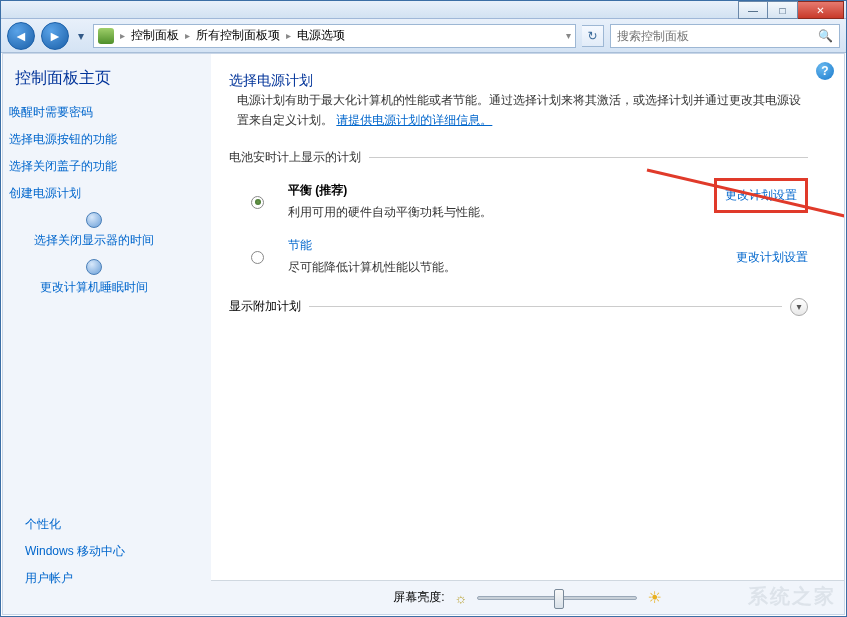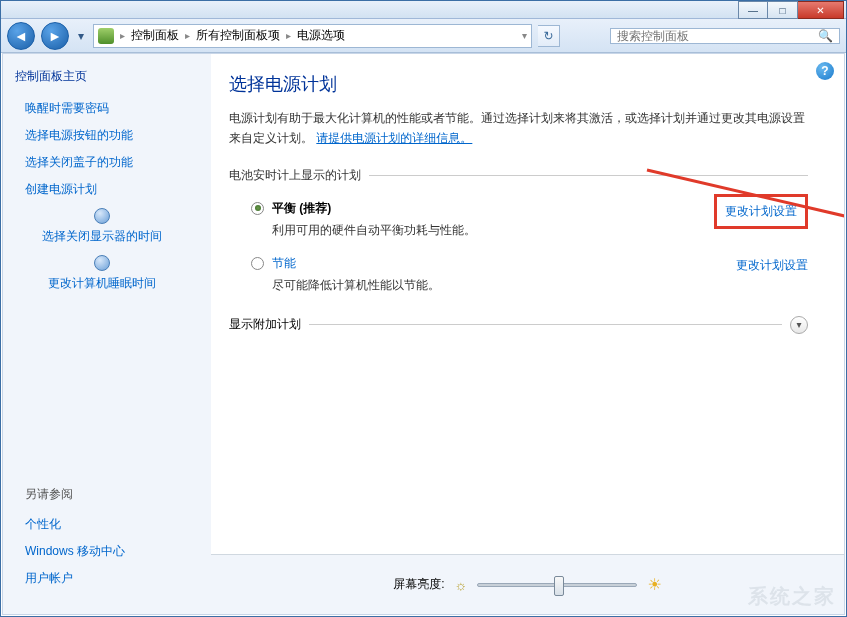--- a/index.html
+++ b/index.html
@@ -70,44 +70,44 @@
   border-radius: 3px;
 }
 .addr-sep { color: #888; font-size: 10px; }
 .addr-refresh {
   width: 22px; height: 22px; border: 1px solid #9db7d4; border-left: none;
   background: linear-gradient(#f5f9ff,#e2ecf8);
   display:flex;align-items:center;justify-content:center;
   color:#3a6a9a;font-size:12px;
 }
 .searchbar {
-  width: 230px; height: 16px;
+  width: 230px; height: 24px;
   background: #fff; border: 1px solid #9db7d4;
   display: flex; align-items: center; padding: 0 6px;
-  color: #888; gap:4px;margin-left:44px;
+  color: #888; gap:4px;
 }
 .searchbar input {
   border: none; outline: none; flex:1; font-size: 12px;
   color:#666; font-family: inherit;
 }
 .content {
   position: absolute; top: 52px; left: 1px; right: 1px; bottom: 1px;
   display: flex;
   border: 1px solid #c8d6e8;
   background: #fff;
 }
 .sidebar {
   width: 208px;
   background: #f1f5fb;
   padding: 14px 0 12px 0;
   display: flex; flex-direction: column;
 }
-.sidebar .group { padding: 0 14px 4px 22px; }
+.sidebar .group { padding: 0 14px 4px 6px; }
 .sidebar h3 {
-  font-size: 12px; font-weight: normal;
+  font-size: 16px; font-weight: normal;
   color: #003399; margin: 0 0 10px 12px;
 }
 .sidelink {
   color: #0066cc; font-size: 12px;
   padding: 5px 0 5px 0; display: block;
   cursor: pointer;
 }
 .sidelink.with-icon { display:flex; align-items:center; gap:4px; margin-left:-18px; padding-left:0;flex-direction:column;}
 .sideicon {
   width:16px;height:16px;border-radius:50%;
@@ -128,35 +128,34 @@
 }
 .helpicon {
   position: absolute; top: 8px; right: 10px;
   width: 18px; height: 18px; border-radius: 50%;
   background: radial-gradient(circle at 35% 30%, #6abaf0, #1a7acc);
   color: #fff; font-weight: bold;
   display:flex;align-items:center;justify-content:center;
   font-size:12px;
 }
 .main h1 {
-  color: #003399; font-size: 18px; font-weight: normal;
-  margin-bottom: 12px;
-}
-.desc { color: #333; line-height: 1.7; margin-bottom: 18px; }
+  color: #003399; font-size: 14px; font-weight: normal;
+}
+.desc { color: #333; line-height: 1.7; margin-bottom: 18px; margin-left: 8px; }
 .desc a { color: #0066cc; text-decoration: underline; }
 .fieldset-label {
   color: #333; margin-bottom: 0;
   display:flex; align-items:center;
 }
 .fieldset-label .line {
   flex:1; height:1px; background:#ccc; margin-left:8px;
 }
 .plan {
-  display: flex; align-items: flex-start;
-  padding: 16px 0 0 22px; gap: 8px;
+  display: flex; align-items: center;
+  padding: 16px 0 0 22px; gap: 24px;
 }
 .plan .radio {
   width:13px;height:13px;border:1px solid #888;border-radius:50%;
   margin-top:2px;background:#fff;
   display:flex;align-items:center;justify-content:center;
 }
 .plan .radio.checked::after{
   content:"";width:6px;height:6px;border-radius:50%;
   background:radial-gradient(#6a9a4a,#3a6a2a);
 }
@@ -178,21 +177,21 @@
 }
 .expand .line { flex:1; height:1px; background:#ccc; margin:0 8px; }
 .expandbtn {
   width:18px;height:18px;border:1px solid #aaa;border-radius:50%;
   background:linear-gradient(#fff,#e8e8e8);
   display:flex;align-items:center;justify-content:center;
   font-size:10px;color:#555;
 }
 .bottombar {
   position:absolute; bottom:0; left:208px; right:0;
-  height:60px; border-top:1px solid #d0d8e0;
+  height:34px; border-top:1px solid #d0d8e0;
   background:#f1f5fb;
   display:flex;align-items:center;justify-content:center;gap:10px;
   padding:0 20px;
 }
 .slider-track {
   width:160px;height:4px;background:#c8d0d8;border:1px solid #9aa8b8;
   border-radius:2px;position:relative;
 }
 .slider-thumb{
   position:absolute;top:-8px;left:76px;
@@ -267,21 +266,20 @@
           <span class="sideicon"></span>
           <span>选择关闭显示器的时间</span>
         </span>
         <span class="sidelink with-icon">
           <span class="sideicon"></span>
           <span>更改计算机睡眠时间</span>
         </span>
       </div>
 
       <div class="seealso">
-        <h4>另请参阅</h4>
         <span class="sidelink">个性化</span>
         <span class="sidelink">Windows 移动中心</span>
         <span class="sidelink">用户帐户</span>
       </div>
     </div>
 
     <div class="main">
       <div class="helpicon">
         <span>?</span>
       </div>

